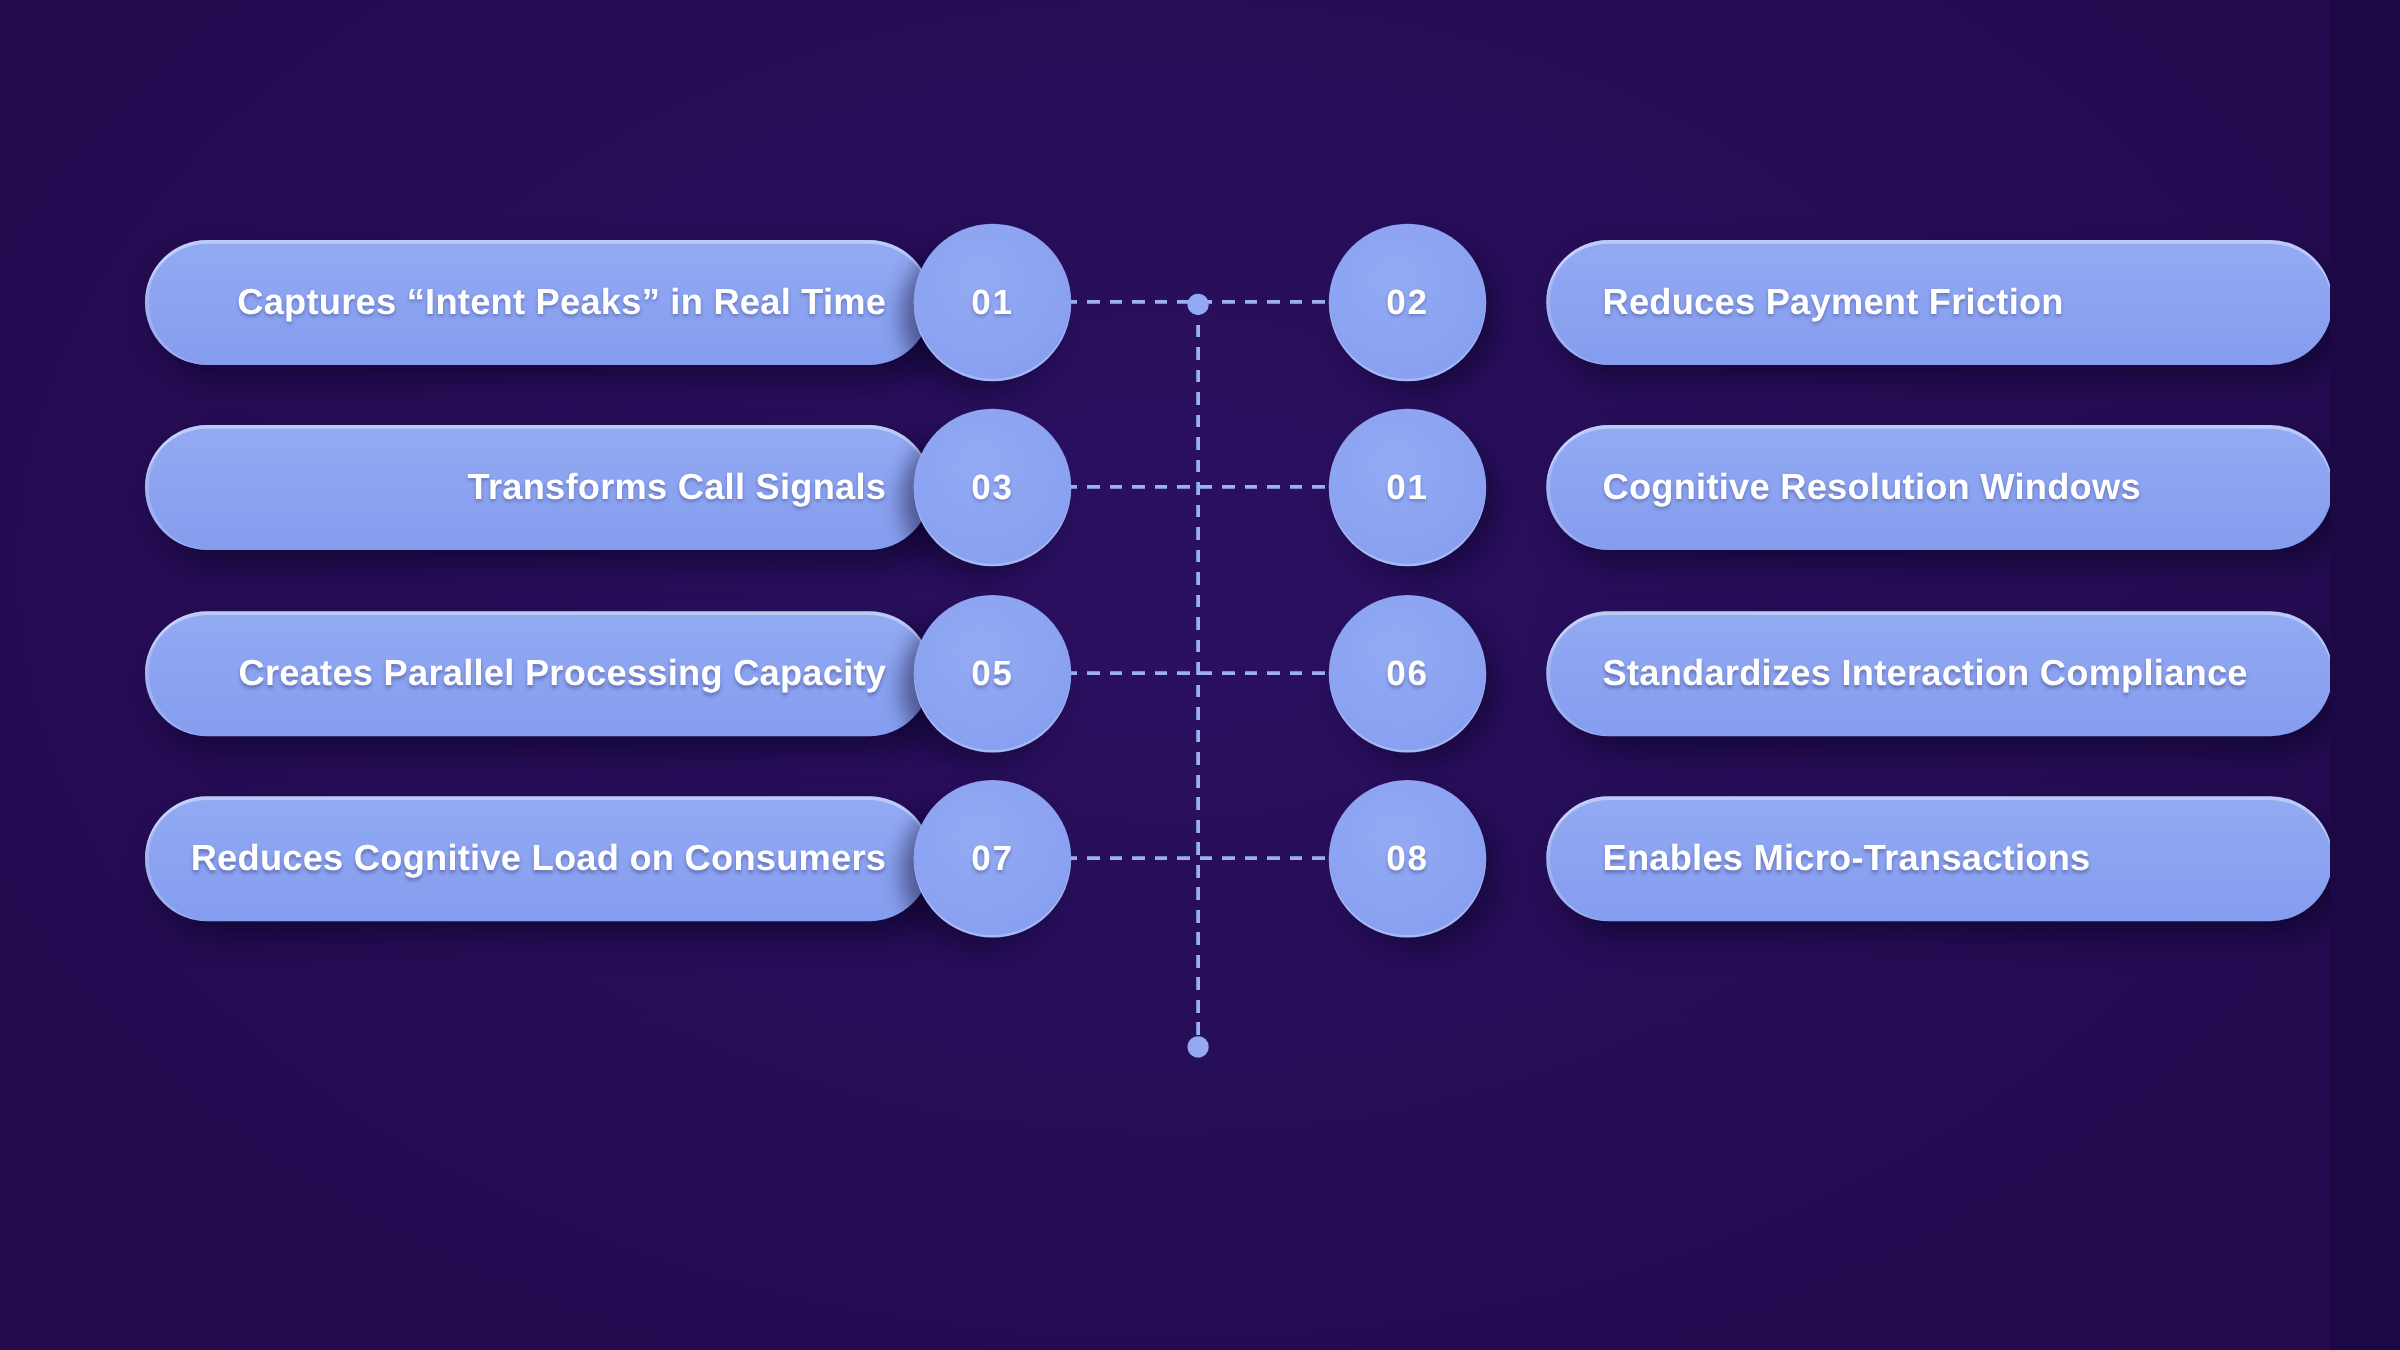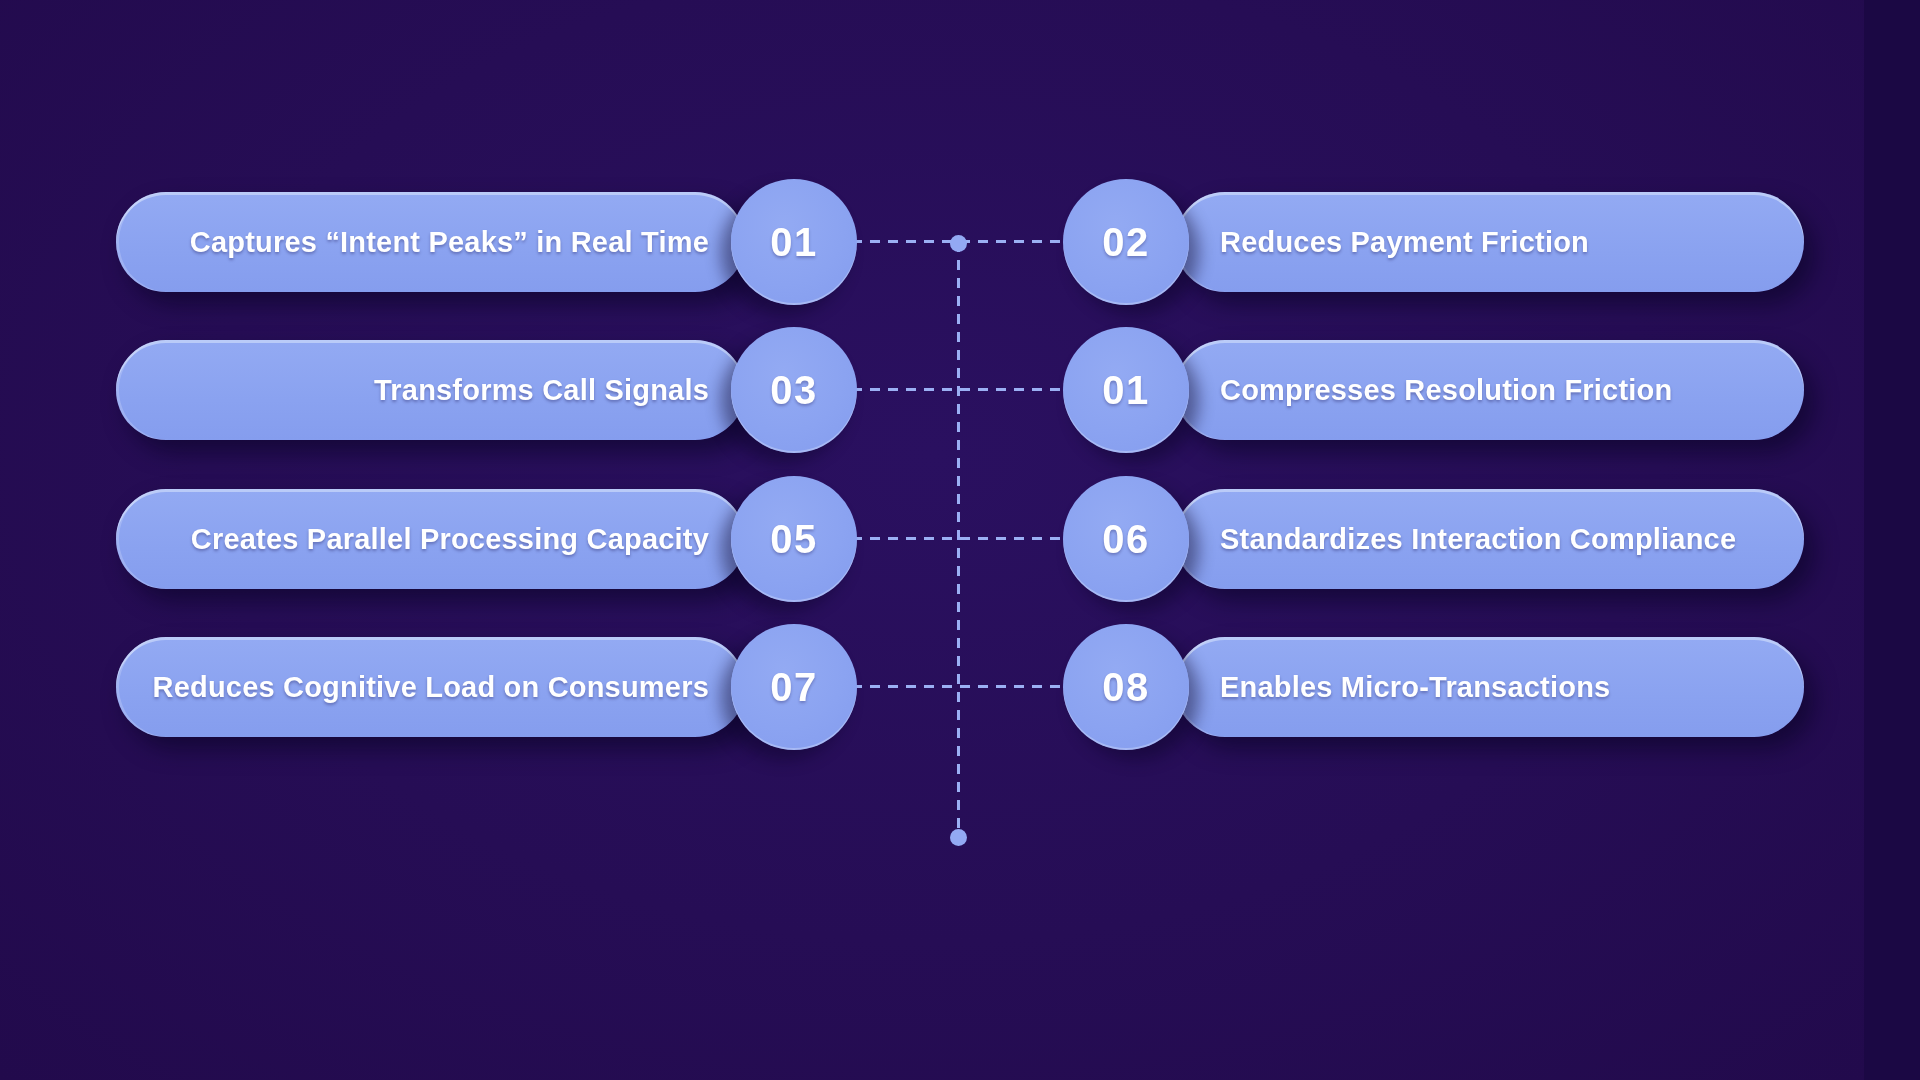--- a/index.html
+++ b/index.html
@@ -22,21 +22,21 @@
     background: linear-gradient(180deg, #93aaf3 0%, #8aa2f0 60%, #859dee 100%);
     box-shadow:
       10px 12px 22px rgba(8, 3, 35, 0.55),
       inset 0 3px 0 rgba(236, 243, 255, 0.45),
       inset 3px 0 0 rgba(236, 243, 255, 0.22);
     display: flex;
     align-items: center;
     z-index: 1;
   }
   .pill-left  { left: 116px;  justify-content: flex-end;  padding: 0 36px 0 40px; box-sizing: border-box; }
-  .pill-right { left: 1175px; justify-content: flex-start; padding: 0 40px 0 45px; box-sizing: border-box; }
+  .pill-right { left: 1237px; justify-content: flex-start; padding: 0 40px 0 45px; box-sizing: border-box; }
 
   .pill-label {
     color: #ffffff;
     font-size: 29px;
     font-weight: 700;
     letter-spacing: 0.2px;
     white-space: nowrap;
     text-shadow: 0 2px 3px rgba(25, 20, 80, 0.35);
   }
 
@@ -50,21 +50,21 @@
     display: flex;
     align-items: center;
     justify-content: center;
     z-index: 2;
   }
   .circle-left  { left: 731px;  box-shadow: -10px 10px 16px rgba(10, 4, 40, 0.45), inset 0 -2px 0 rgba(240, 246, 255, 0.30); }
   .circle-right { left: 1063px; box-shadow: 10px 10px 16px rgba(10, 4, 40, 0.45), inset 0 -2px 0 rgba(240, 246, 255, 0.30); text-align: right; }
 
   .num-label {
     color: #ffffff;
-    font-size: 40px;
+    font-size: 28px;
     font-weight: 700;
     letter-spacing: 1.5px;
     text-shadow: 0 2px 3px rgba(25, 20, 80, 0.30);
   }
 
   .h-connector {
     position: absolute;
     left: 852px;
     top: 61px;
     width: 216px;
@@ -129,21 +129,21 @@
     <div class="pill pill-left">
       <span class="pill-label">Transforms Call Signals</span>
     </div>
     <div class="num-circle circle-left">
       <span class="num-label">03</span>
     </div>
     <div class="num-circle circle-right">
       <span class="num-label">01</span>
     </div>
     <div class="pill pill-right">
-      <span class="pill-label">Compresses Resolution Friction</span>
+      <span class="pill-label">Cognitive Resolution Windows</span>
     </div>
   </div>
 
   <div class="row row-2">
     <div class="h-connector"></div>
     <div class="pill pill-left">
       <span class="pill-label">Creates Parallel Processing Capacity</span>
     </div>
     <div class="num-circle circle-left">
       <span class="num-label">05</span>

